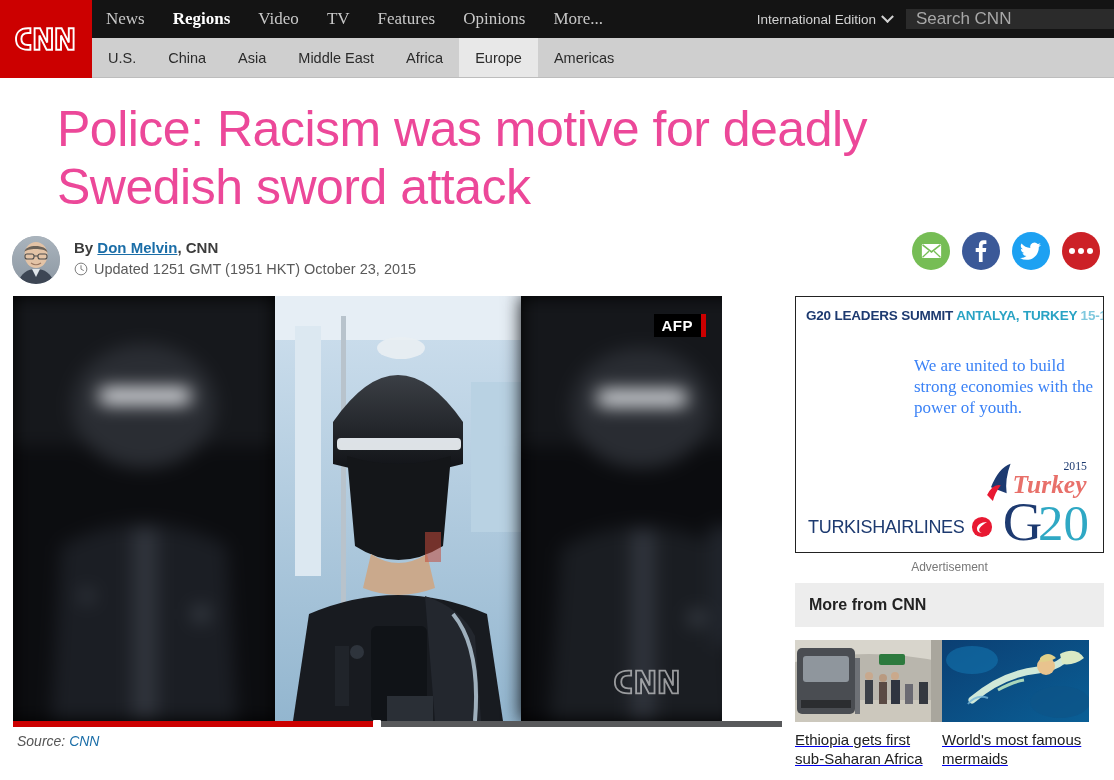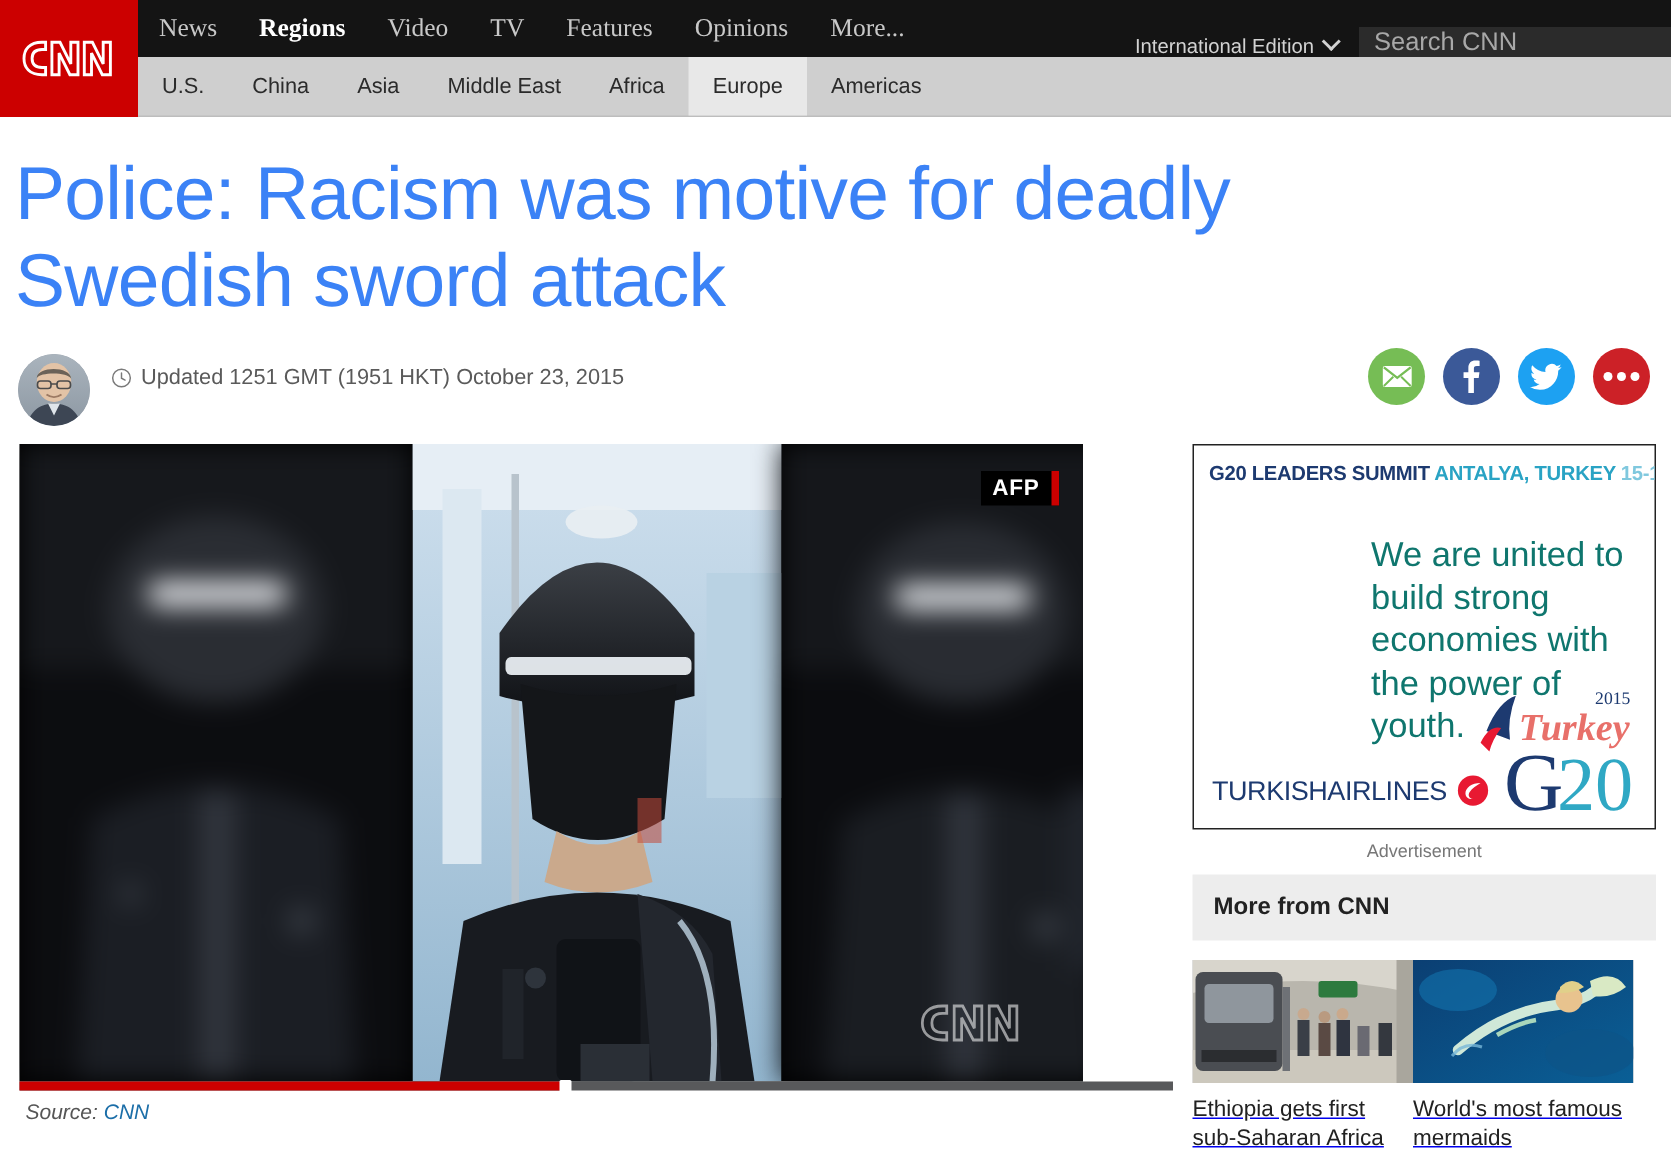--- a/index.html
+++ b/index.html
@@ -10,36 +10,36 @@
     overflow: hidden;
   }
 
   
   .topbar { position: relative; height: 38px; background: #141414; display: flex; align-items: stretch; }
   .logo-box { width: 92px; background: #cc0000; display: flex; align-items: center; justify-content: center; position: absolute; left: 0; top: 0; height: 78px; z-index: 5; }
   .logo-svg { width: 72px; height: 34px; }
   .mainnav { margin-left: 92px; display: flex; align-items: center; height: 38px; font-family: Liberation Serif, serif; }
   .mainnav a { color: #c8c8c8; font-size: 17px; padding: 0 14px; line-height: 38px; text-decoration: none; white-space: nowrap; }
   .mainnav a.active { color: #fff; font-weight: bold; }
-  .topright { margin-left: auto; display: flex; align-items: flex-end; height: 38px; }
+  .topright { margin-left: auto; display: flex; align-items: center; height: 38px; }
   .edition { display: flex; align-items: center; gap: 7px; color: #d2d2d2; font-size: 13.5px; padding: 0 14px; white-space: nowrap; }
   .chev { display: inline-block; width: 9px; height: 9px; border-right: 2px solid #d2d2d2; border-bottom: 2px solid #d2d2d2; transform: rotate(45deg) translate(-2px,-2px); }
   .searchbox { width: 208px; background: #2b2b2b; display: flex; align-items: center; padding: 0 10px; gap: 6px; }
   .searchbox input { flex: 1; background: transparent; border: none; outline: none; color: #eab308; font-size: 17px; font-family: "Liberation Sans", sans-serif; }
   .searchbox input::placeholder { color: #a8a8a8; }
   .mag { width: 17px; height: 17px; flex: none; }
 
   
   .subbar { height: 40px; background: #cfcfcf; display: flex; align-items: stretch; border-bottom: 1px solid #bdbdbd; }
   .subnav { margin-left: 92px; display: flex; align-items: stretch; }
   .subnav a { color: #2b2b2b; font-size: 14.5px; display: flex; align-items: center; padding: 0 16px; text-decoration: none; white-space: nowrap; }
   .subnav a.active { background: #e8e8e8; }
 
   
-  .headline { font-size: 50px; font-weight: normal; color: #3b82f6; line-height: 1.16; letter-spacing: -0.5px; padding: 22px 14px 0 10px; max-width: 1030px; }
+  .headline { font-size: 50px; font-weight: normal; color: #ec4899; line-height: 1.16; letter-spacing: -0.5px; padding: 22px 14px 0 10px; max-width: 1030px; margin-left: 47px; }
 
   
   .byline-row { display: flex; align-items: flex-start; padding: 20px 0 0 12px; position: relative; }
   .avatar { width: 48px; height: 48px; border-radius: 50%; overflow: hidden; flex: none; background: #9aa3ad; }
   .byline-txt { margin-left: 14px; padding-top: 3px; }
   .byline-line1 { font-size: 15px; color: #3c3c3c; font-weight: bold; }
   .byline-line1 .auth { color: #1b6ea8; }
   .byline-line2 { font-size: 14.5px; color: #5a5a5a; margin-top: 5px; display: flex; align-items: center; gap: 6px; }
   .clock { width: 14px; height: 14px; flex: none; }
 
@@ -71,21 +71,21 @@
   .scrub .handle { position: absolute; top: -1px; width: 8px; height: 8px; background: #fff; border-radius: 1px; }
   .source { font-size: 14px; color: #555; font-style: italic; padding: 6px 0 0 4px; }
   .source .sv { color: #1b6ea8; }
 
   
   .ad { width: 309px; height: 257px; border: 1px solid #222; background: #fff; position: relative; overflow: hidden; }
   .ad-head { padding: 11px 10px 0 10px; font-size: 13.5px; font-weight: bold; letter-spacing: -.2px; white-space: nowrap; font-stretch: condensed; }
   .ad-head .a1 { color: #1d3a70; }
   .ad-head .a2 { color: #29a3c4; }
   .ad-head .a3 { color: #7fc8de; }
-  .ad-slogan { position: absolute; left: 118px; top: 58px; color: #0f766e; font-size: 23px; line-height: 1.24; font-weight: normal; }
+  .ad-slogan { position: absolute; left: 118px; top: 58px; color: #3b82f6; font-size: 17px; line-height: 1.24; font-weight: normal; font-family: Liberation Serif, serif; }
   .ad-thy { position: absolute; left: 12px; bottom: 14px; display: flex; align-items: center; gap: 6px; }
   .ad-thy-t { color: #1d3a70; font-size: 18px; font-weight: normal; letter-spacing: -.3px; }
   .ad-g20 { position: absolute; right: 8px; bottom: 6px; width: 118px; height: 92px; }
   .ad-label { text-align: center; font-size: 12px; color: #777; padding: 7px 0 0 0; }
 
   
   .more-hd { background: #ededed; padding: 13px 14px; font-size: 16px; font-weight: bold; color: #222; margin-top: 9px; }
   .more-grid { display: flex; margin-top: 13px; }
   .mcard { width: 147px; }
   .mthumb { width: 147px; height: 82px; overflow: hidden; background: #ccc; }
@@ -165,20 +165,24 @@
         <rect x="26" y="18" width="9" height="5" rx="2" fill="none" stroke="#4b4b4b" stroke-width="1.1"></rect>
         <line x1="22" y1="20" x2="26" y2="20" stroke="#4b4b4b" stroke-width="1.1"></line>
         <path d="M19 27 Q24 30.5 29 27" fill="none" stroke="#9c7a63" stroke-width="1.2"></path>
         <path d="M6 48 C8 37 16 33 24 33 C32 33 40 37 42 48 Z" fill="#3d4654"></path>
         <path d="M20 33 L24 41 L28 33 Z" fill="#dfe5ea"></path>
       </g>
     </svg>
   </div>
 
   <div class="byline-txt">
+    <div class="byline-line1">
+      <span>By</span>
+      <a class="auth" href="#">Don Melvin</a><span>, CNN</span>
+    </div>
     <div class="byline-line2">
       <svg class="clock" viewBox="0 0 20 20">
         <circle cx="10" cy="10" r="8.4" fill="none" stroke="#7a7a7a" stroke-width="1.4"></circle>
         <path d="M10 5.2 L10 10.2 L13.4 12" fill="none" stroke="#7a7a7a" stroke-width="1.4" stroke-linecap="round"></path>
       </svg>
       <span>Updated 1251 GMT (1951 HKT) October 23, 2015</span>
     </div>
   </div>
 
   <div class="share">

